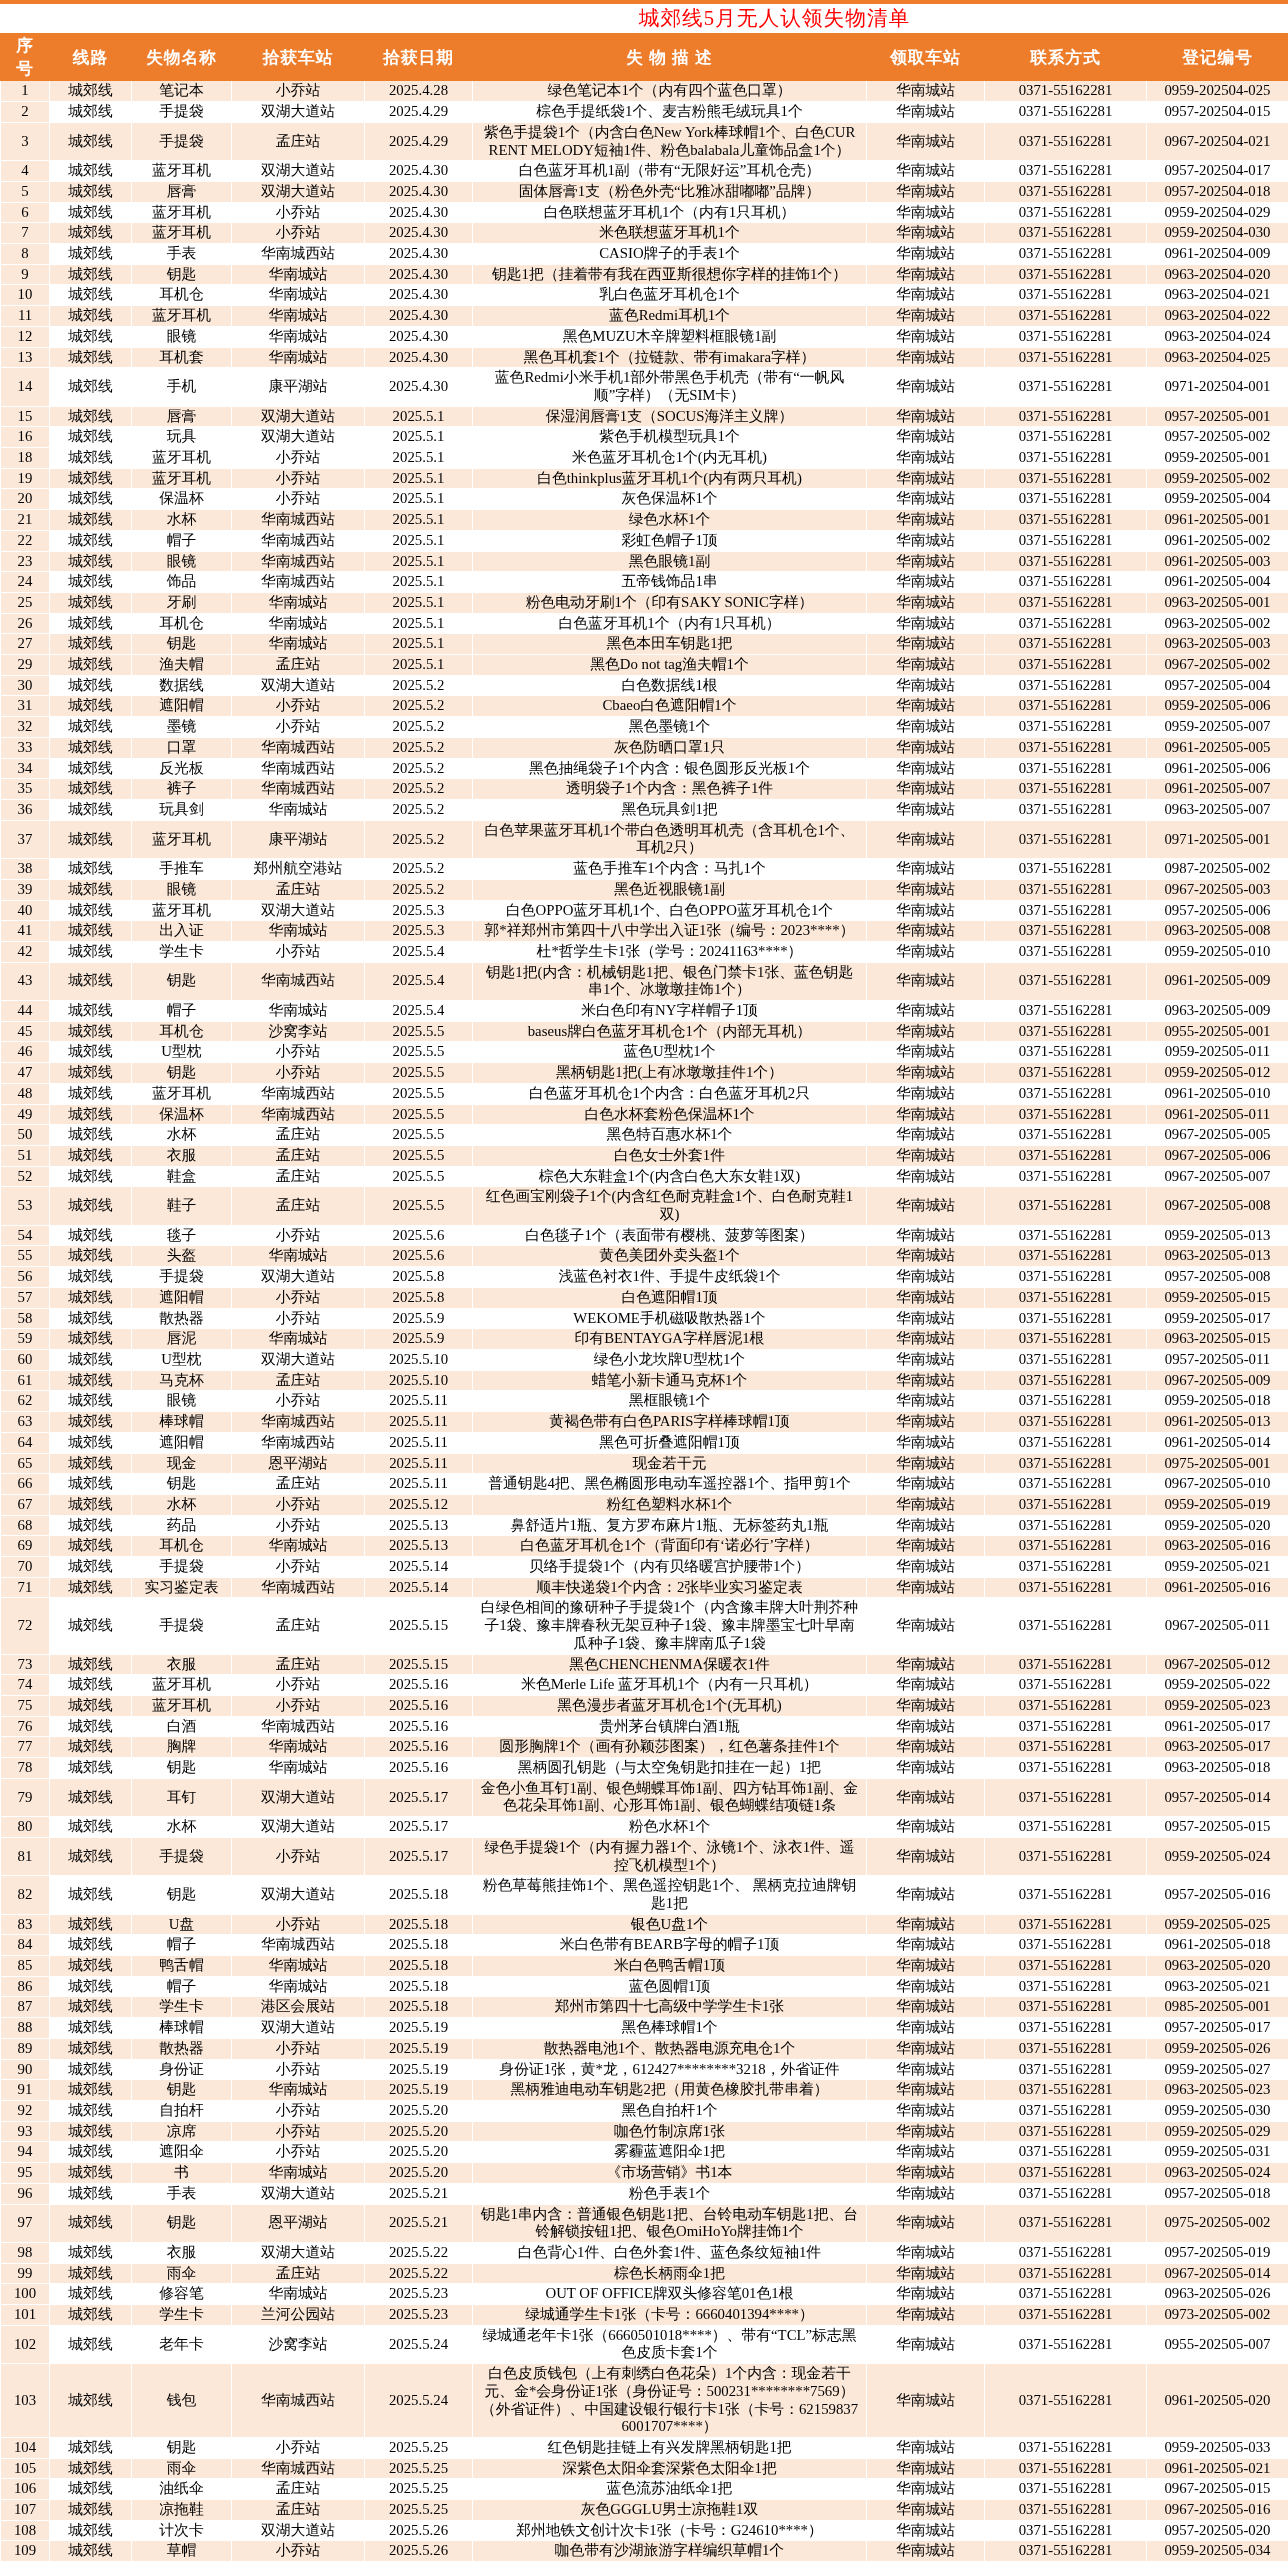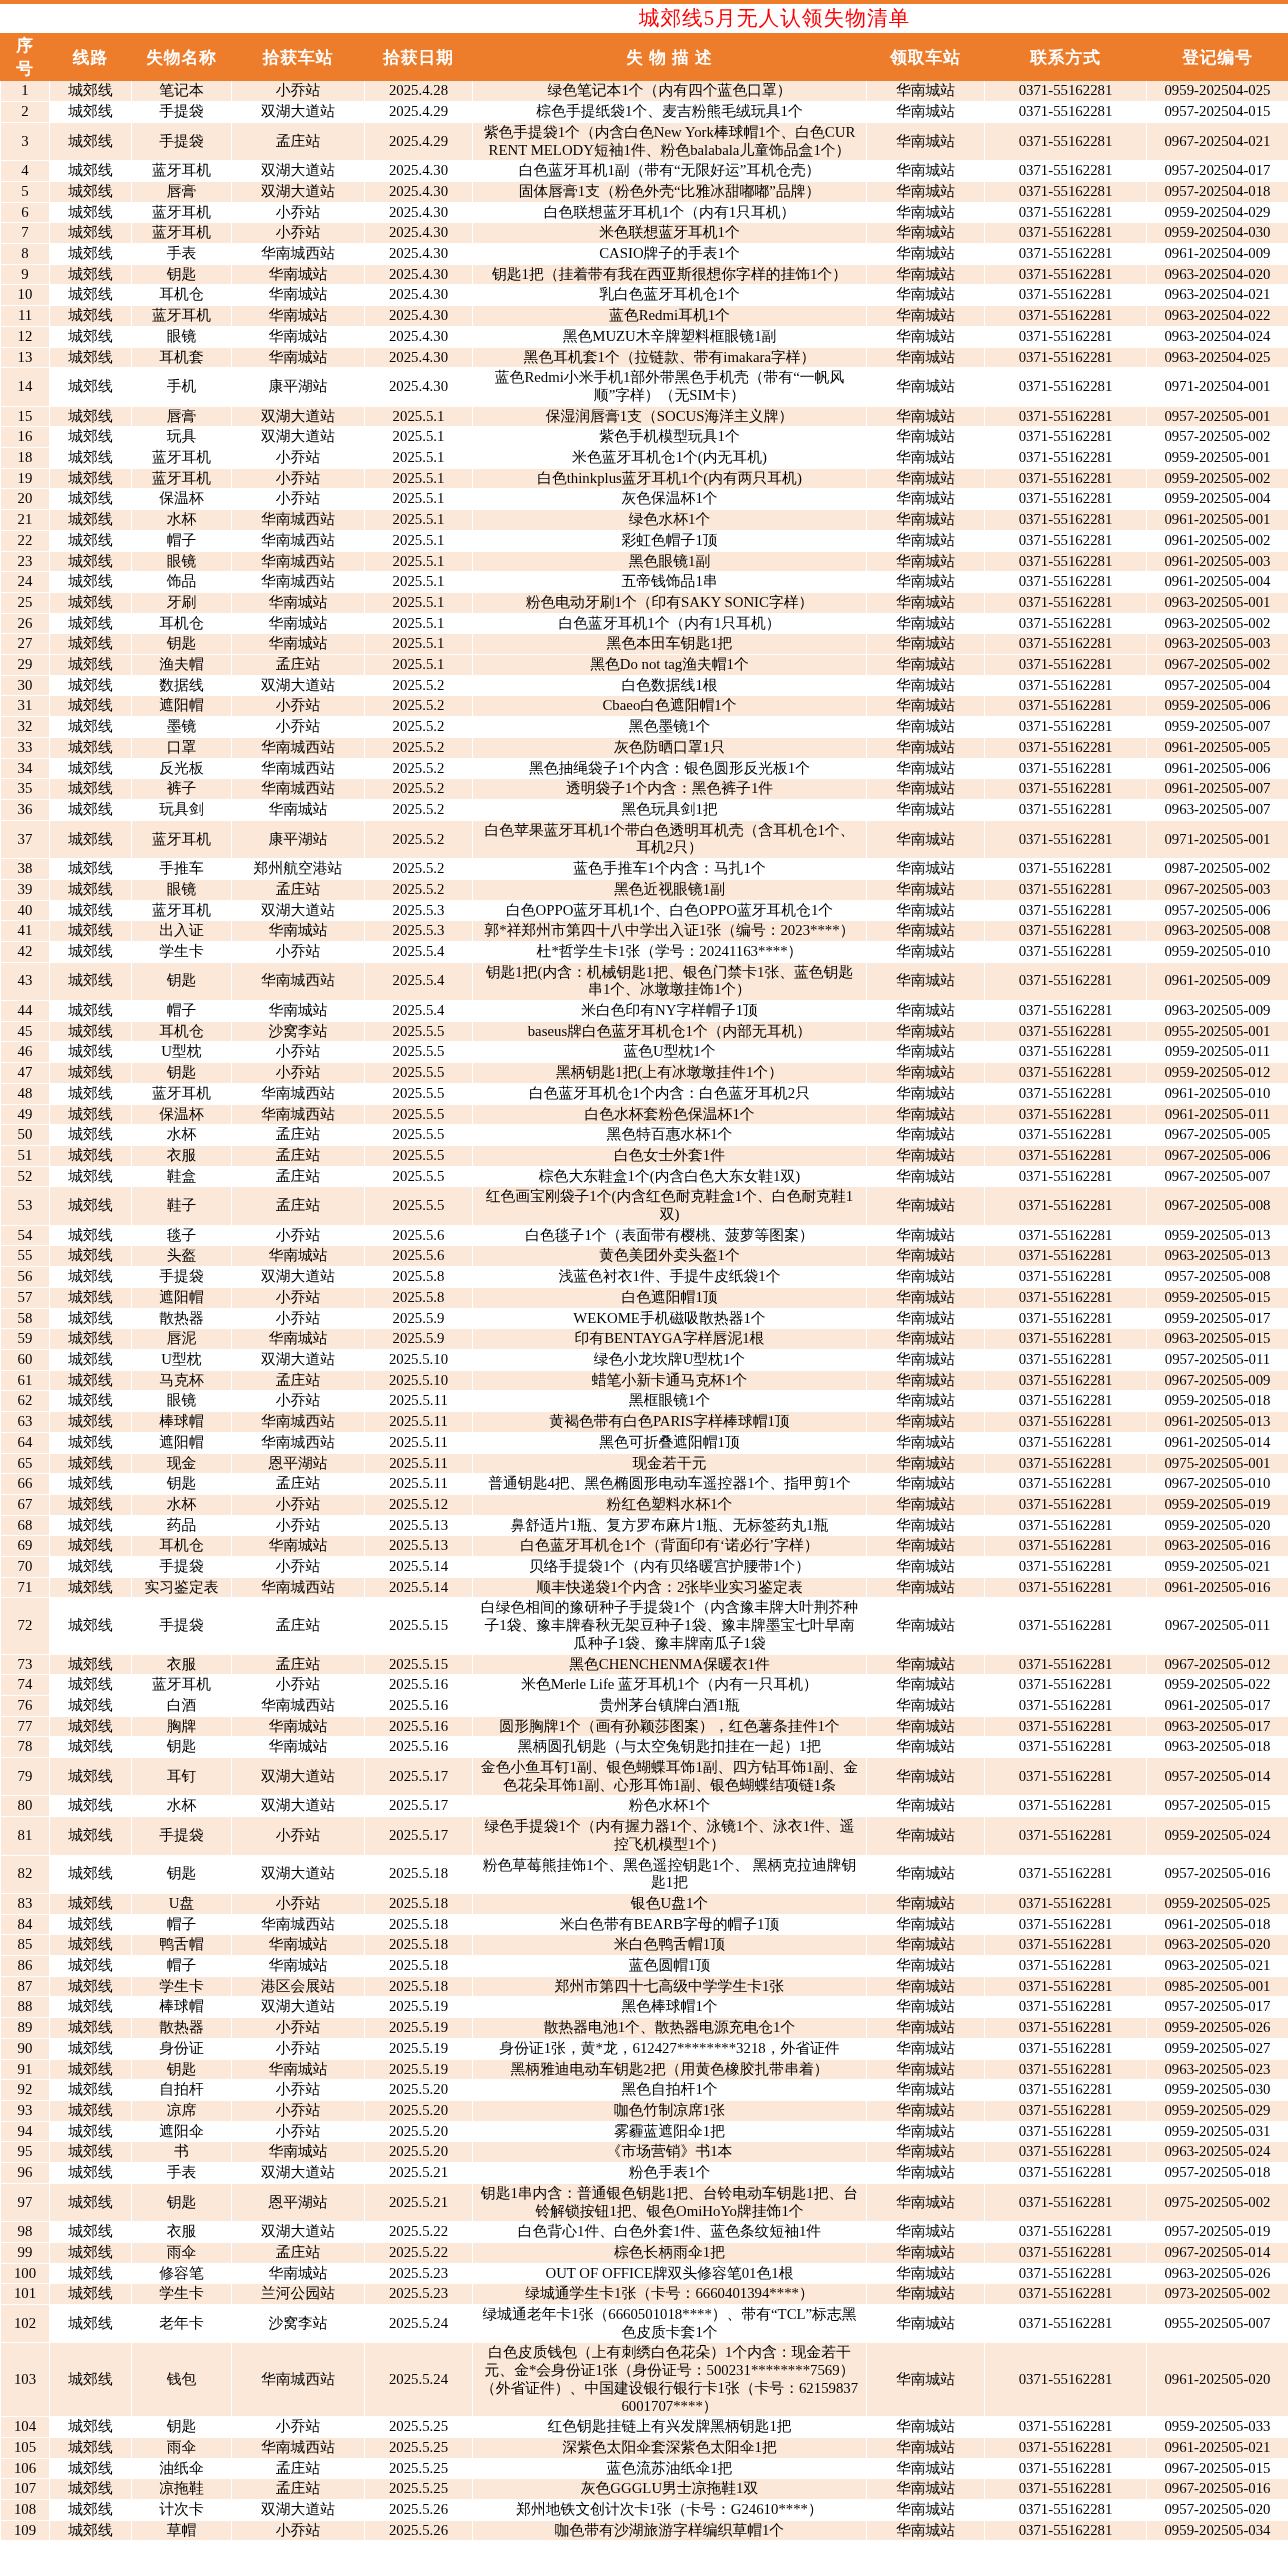--- a/index.html
+++ b/index.html
@@ -837,20 +837,31 @@
         <td>74</td>
         <td>城郊线</td>
         <td>蓝牙耳机</td>
         <td>小乔站</td>
         <td>2025.5.16</td>
         <td>米色Merle Life 蓝牙耳机1个（内有一只耳机）</td>
         <td>华南城站</td>
         <td>0371-55162281</td>
         <td>0959-202505-022</td>
       </tr>
+      <tr class="odd">
+        <td>75</td>
+        <td>城郊线</td>
+        <td>蓝牙耳机</td>
+        <td>小乔站</td>
+        <td>2025.5.16</td>
+        <td>黑色漫步者蓝牙耳机仓1个(无耳机)</td>
+        <td>华南城站</td>
+        <td>0371-55162281</td>
+        <td>0959-202505-023</td>
+      </tr>
       <tr class="even">
         <td>76</td>
         <td>城郊线</td>
         <td>白酒</td>
         <td>华南城西站</td>
         <td>2025.5.16</td>
         <td>贵州茅台镇牌白酒1瓶</td>
         <td>华南城站</td>
         <td>0371-55162281</td>
         <td>0961-202505-017</td>

